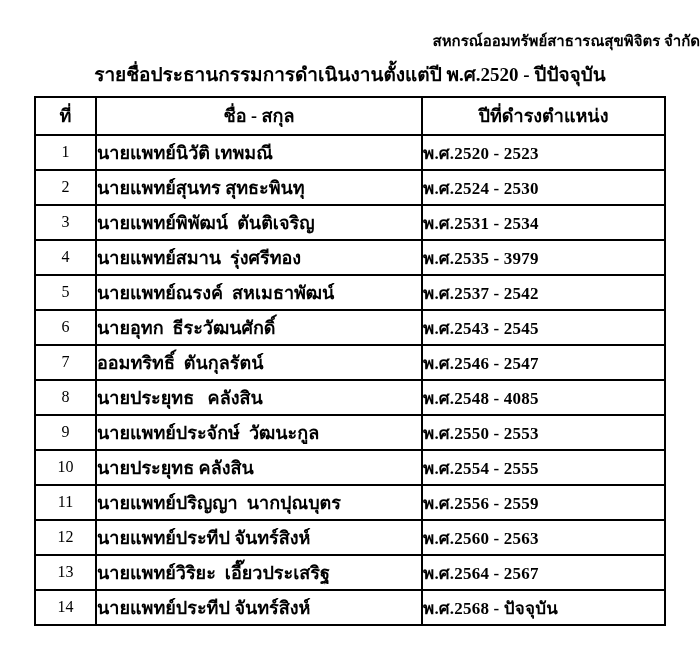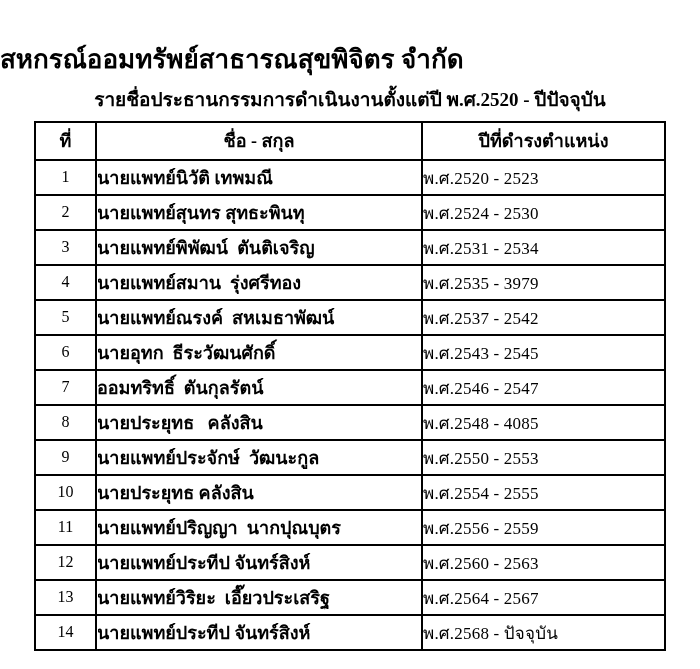--- a/index.html
+++ b/index.html
@@ -10,23 +10,23 @@
     height: 669px;
     overflow: hidden;
     font-family: "Liberation Serif", "DejaVu Serif", serif;
     color: #000000;
   }
   .doc {
     width: 700px;
     box-sizing: border-box;
   }
   .doc-title {
-    margin-top: 44px;
-    text-align: left;
-    font-size: 26px;
+    margin-top: 32px;
+    text-align: right;
+    font-size: 15px;
     font-weight: bold;
     line-height: 1.2;
   }
   .doc-subtitle {
     margin-top: 14px;
     text-align: center;
     font-size: 19px;
     font-weight: bold;
     line-height: 1.2;
   }
@@ -58,27 +58,26 @@
     font-size: 16px;
     font-weight: normal;
   }
   td.cell-name {
     text-align: left;
     padding-left: 6px;
     padding-right: 4px;
     font-size: 18px;
     font-weight: bold;
     white-space: pre-wrap;
-    border-radius: 12px;
   }
   td.cell-years {
     text-align: left;
     padding-left: 8px;
     font-size: 17px;
-    font-weight: normal;
+    font-weight: bold;
     letter-spacing: 0.2px;
   }
 </style>
 </head>
 <body>
 
 <div class="doc">
   <div class="doc-title">สหกรณ์ออมทรัพย์สาธารณสุขพิจิตร จำกัด</div>
   <div class="doc-subtitle">รายชื่อประธานกรรมการดำเนินงานตั้งแต่ปี พ.ศ.2520 - ปีปัจจุบัน</div>
 

